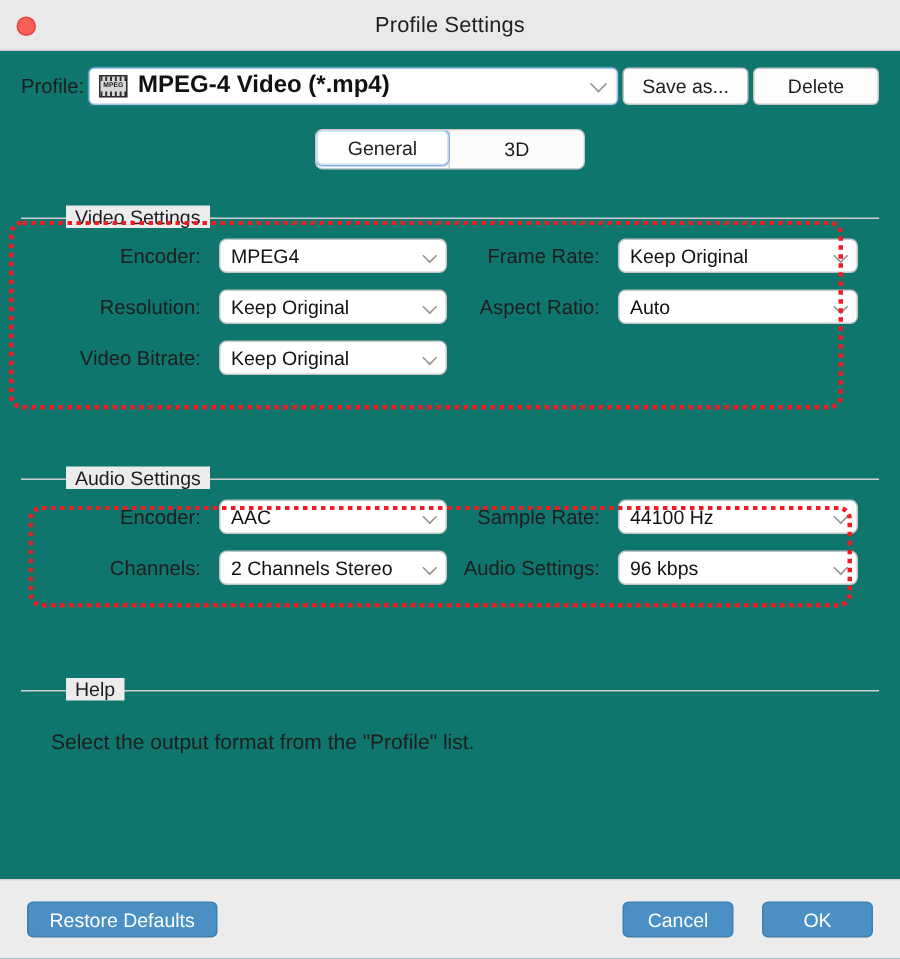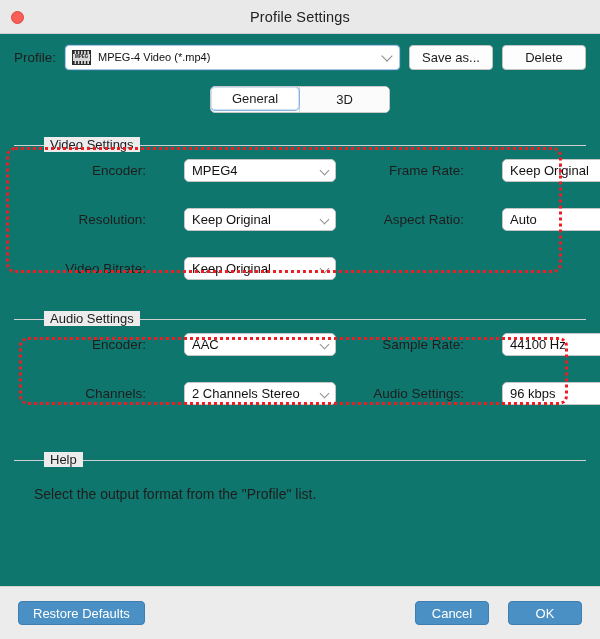--- a/index.html
+++ b/index.html
@@ -47,21 +47,21 @@
     letter-spacing: .15px;
   }
 
   
   .profile-row {
     flex: 0 0 36px;
     display: flex;
     align-items: center;
     padding: 0 14px;
     margin-top: 5px;
-    gap: 9px;
+    gap: 3px;
   }
   .profile-label {
     font-size: 13.5px;
     color: #1d1d1d;
     white-space: nowrap;
   }
   .profile-select {
     position: relative;
     flex: 1 1 auto;
     height: 25px;
@@ -86,25 +86,26 @@
     align-items: center;
     justify-content: center;
     font-size: 4.5px;
     font-family: "Liberation Sans", sans-serif;
     font-weight: bold;
     color: #1a1a1a;
     line-height: 1;
     overflow: hidden;
   }
   .profile-value {
-    font-size: 11px;
+    font-size: 16px;
     color: #111;
     white-space: nowrap;
     overflow: hidden;
     text-overflow: ellipsis;
+    font-weight: bold;
   }
   .chev {
     position: absolute;
     right: 8px; top: 50%;
     width: 8px; height: 8px;
     margin-top: -5px;
     border-right: 1.6px solid #8a8a8a;
     border-bottom: 1.6px solid #8a8a8a;
     transform: rotate(45deg);
   }
@@ -182,27 +183,26 @@
   }
   .group-rule {
     position: absolute;
     top: 0; left: 0; right: 0;
     height: 1px;
     background: #d0d0d0;
   }
 
   .rowgrid {
     position: absolute;
-    top: 14px; left: 12px; right: 0;
+    top: 14px; left: 0; right: 0;
     display: grid;
     grid-template-columns: 132px 152px 114px 160px;
     column-gap: 0;
     row-gap: 11px;
     align-items: center;
-    gap: 26px;
   }
   .fld-label {
     font-size: 13.5px;
     color: #1d1d1d;
     text-align: right;
     padding-right: 12px;
     white-space: nowrap;
   }
   .sel {
     position: relative;

